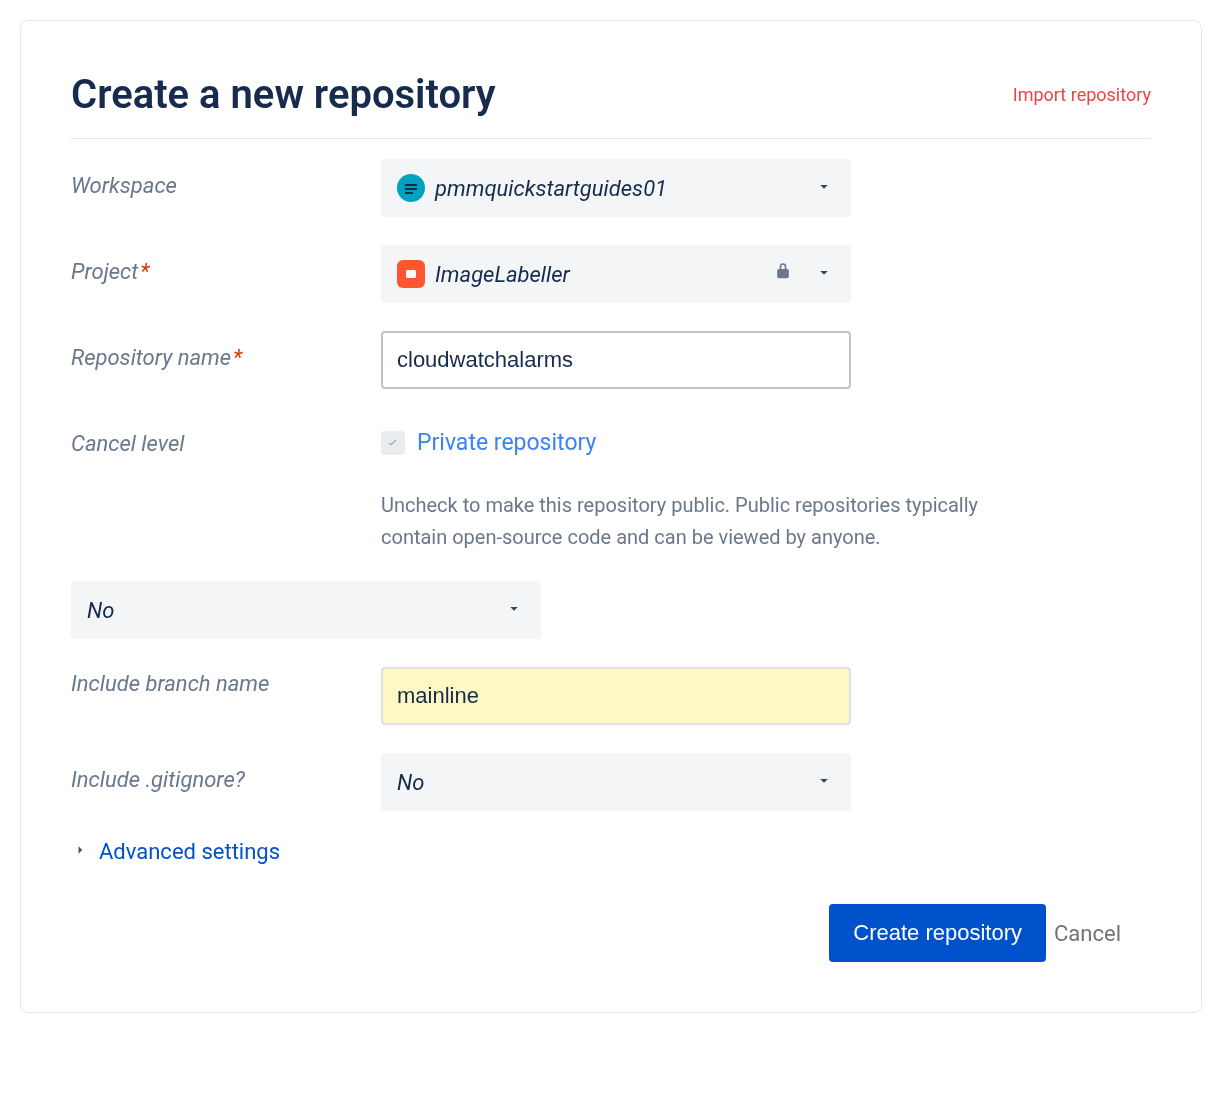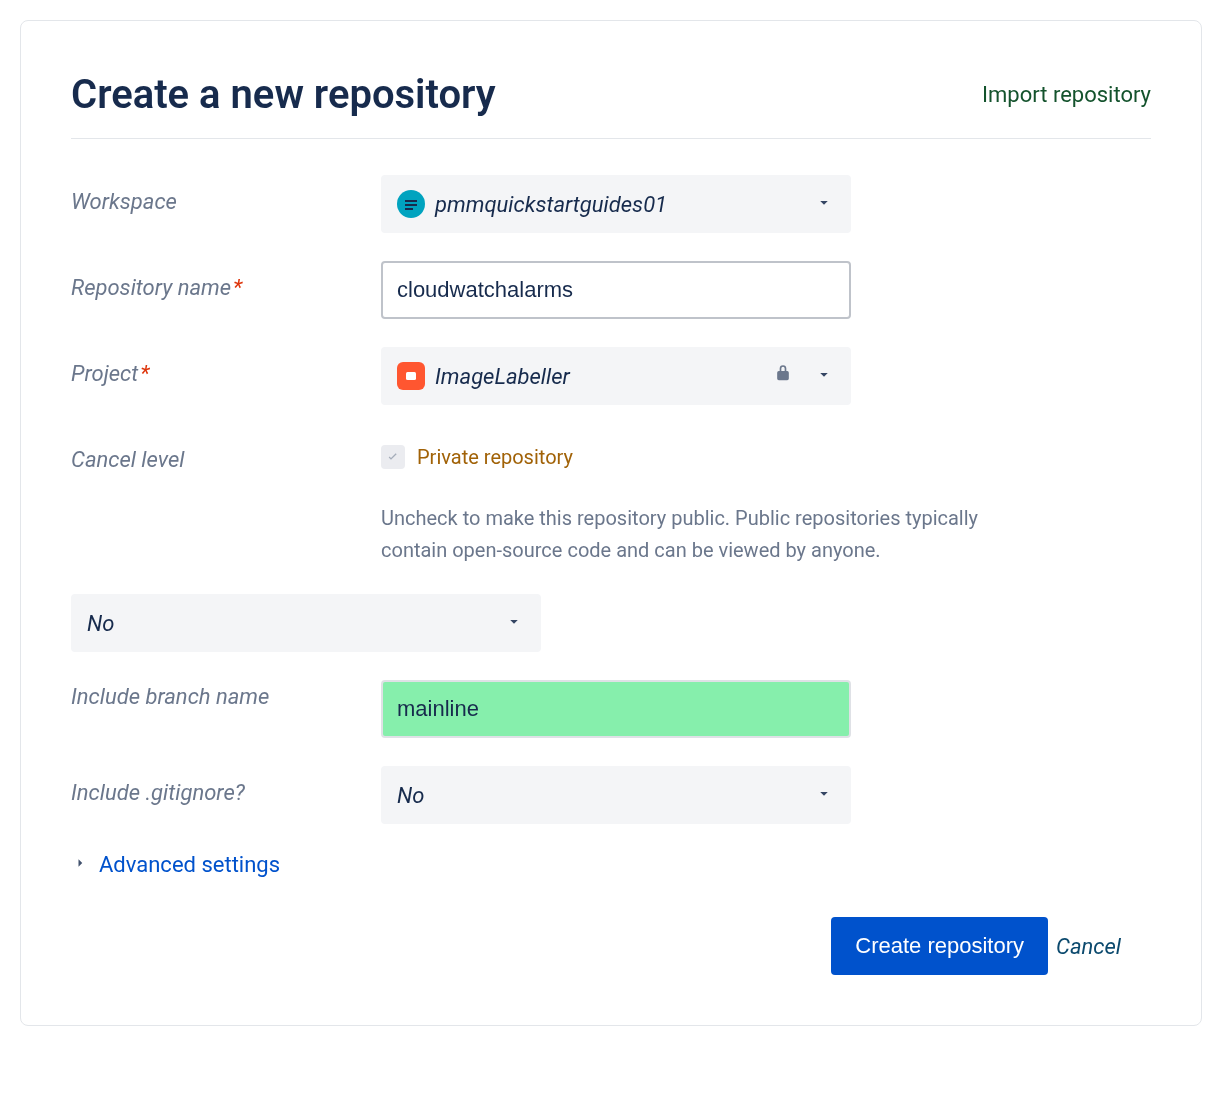--- a/index.html
+++ b/index.html
@@ -13,30 +13,30 @@
     border-radius: 8px;
     width: 1182px;
     padding: 50px;
   }
   .header-row {
     display: flex;
     justify-content: space-between;
     align-items: center;
     border-bottom: 1px solid #e3e6ea;
     padding-bottom: 20px;
-    margin-bottom: 36px;
+    margin-bottom: 20px;
   }
   .page-title {
     font-size: 40px;
     font-weight: 600;
     color: #172B4D;
   }
   .import-link {
-    font-size: 22px;
-    color: #14532d;
+    font-size: 18px;
+    color: #ef4444;
     text-decoration: none;
   }
 
   .form-row {
     display: flex;
     align-items: flex-start;
     margin-bottom: 28px;
   }
   .form-label-cell {
     width: 310px;
@@ -77,21 +77,21 @@
     transform: translateY(-50%);
   }
   .text-input {
     width: 470px;
     height: 58px;
     border: 2px solid #DFE1E6;
     border-radius: 4px;
     padding: 0 14px;
     font-size: 22px;
     color: #172B4D;
-    background: #86efac;
+    background: #fef9c3;
   }
   .text-input-active {
     border-color: #bfc3ca;
     background: #fff;
   }
 
   .ws-icon {
     width: 28px; height: 28px; border-radius: 50%;
     background: #00A3BF;
     margin-right: 10px;
@@ -119,22 +119,22 @@
     padding-top: 12px;
   }
   .checkbox-box {
     width: 24px; height: 24px; border-radius: 4px;
     background: #ebecf0;
     display: inline-flex; align-items: center; justify-content: center;
     margin-right: 12px;
     color: #A5ADBA;
   }
   .checkbox-label {
-    font-size: 20px;
-    color: #a16207;
+    font-size: 23px;
+    color: #3b82f6;
     text-align: right;
   }
   .help-text {
     font-size: 20px;
     color: #6B778C;
     line-height: 1.6;
     margin-top: 33px;
     width: 620px;
   }
 
@@ -161,24 +161,23 @@
     background: #0052CC;
     color: #fff;
     border: none;
     border-radius: 4px;
     font-size: 22px;
     padding: 16px 24px;
     cursor: pointer;
   }
   .cancel-link {
     font-size: 22px;
-    color: #0c4a6e;
+    color: #737373;
     text-decoration: none;
     padding-right: 30px;
-    font-style: italic;
   }
 </style>
 </head>
 <body>
 
 <div class="card">
 
   <div class="header-row">
     <h1 class="page-title">Create a new repository</h1>
     <a href="#" class="import-link">Import repository</a>
@@ -202,29 +201,20 @@
           <svg width="18" height="18" viewBox="0 0 24 24" fill="#344563">
               <path d="M7 10l5 5 5-5z"></path>
             </svg>
         </span>
       </div>
     </div>
   </div>
 
   <div class="form-row">
     <div class="form-label-cell">
-      <span class="form-label"><span>Repository name</span><span class="req">*</span></span>
-    </div>
-    <div class="form-control-cell">
-      <input type="text" class="text-input text-input-active" value="cloudwatchalarms" style="">
-    </div>
-  </div>
-
-  <div class="form-row">
-    <div class="form-label-cell">
       <span class="form-label"><span>Project</span><span class="req">*</span></span>
     </div>
     <div class="form-control-cell">
       <div class="select-like">
         <span class="proj-icon">
           <svg width="16" height="16" viewBox="0 0 16 16">
               <rect x="3" y="4" width="10" height="8" rx="1.5" fill="#fff"></rect>
             </svg>
         </span>
         <span>ImageLabeller</span>
@@ -232,20 +222,29 @@
           <svg width="20" height="20" viewBox="0 0 24 24" fill="#6B778C">
               <path d="M12 2a4 4 0 0 0-4 4v3H7a2 2 0 0 0-2 2v7a2 2 0 0 0 2 2h10a2 2 0 0 0 2-2v-7a2 2 0 0 0-2-2h-1V6a4 4 0 0 0-4-4zm-2 4a2 2 0 1 1 4 0v3h-4V6z"></path>
             </svg>
         </span>
         <span class="chev">
           <svg width="18" height="18" viewBox="0 0 24 24" fill="#344563">
               <path d="M7 10l5 5 5-5z"></path>
             </svg>
         </span>
       </div>
+    </div>
+  </div>
+
+  <div class="form-row">
+    <div class="form-label-cell">
+      <span class="form-label"><span>Repository name</span><span class="req">*</span></span>
+    </div>
+    <div class="form-control-cell">
+      <input type="text" class="text-input text-input-active" value="cloudwatchalarms" style="">
     </div>
   </div>
 
   <div class="form-row">
     <div class="form-label-cell">
       <span class="form-label">Cancel level</span>
     </div>
     <div class="form-control-cell" style="max-width:640px;">
       <div class="checkbox-row">
         <span class="checkbox-box">

